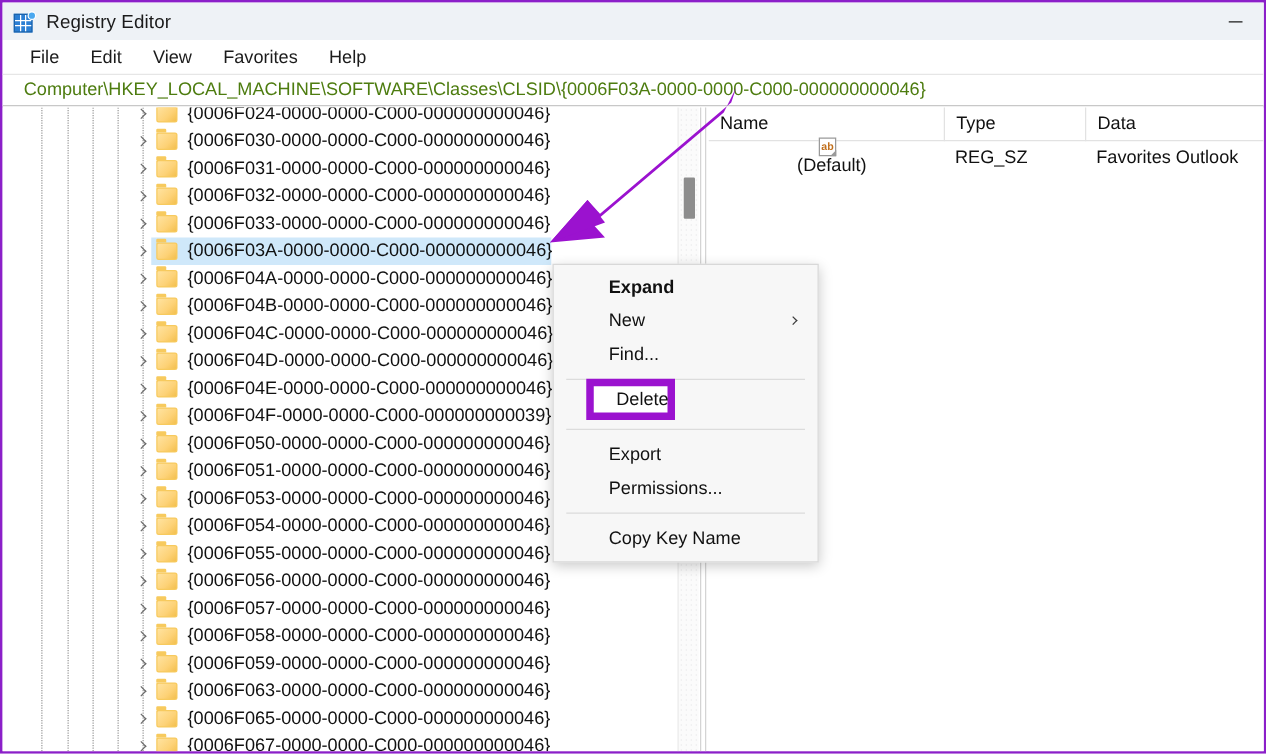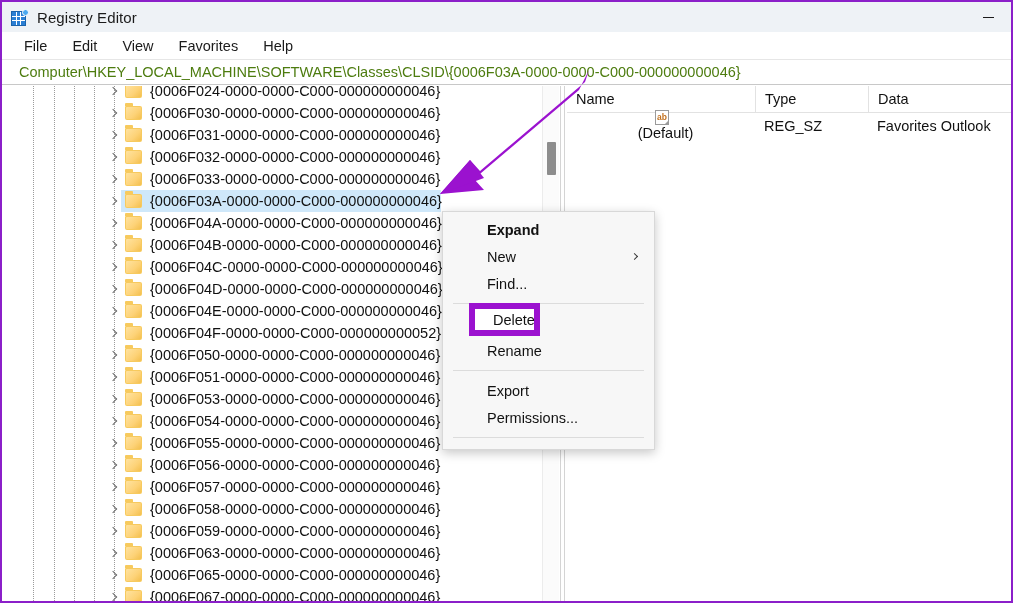--- a/index.html
+++ b/index.html
@@ -364,21 +364,21 @@
           <span class="key-label">{0006F04D-0000-0000-C000-000000000046}</span>
         </div>
         <div class="tree-row">
           <span class="chev"></span>
           <span class="folder"></span>
           <span class="key-label">{0006F04E-0000-0000-C000-000000000046}</span>
         </div>
         <div class="tree-row">
           <span class="chev"></span>
           <span class="folder"></span>
-          <span class="key-label">{0006F04F-0000-0000-C000-000000000052}</span>
+          <span class="key-label">{0006F04F-0000-0000-C000-000000000039}</span>
         </div>
         <div class="tree-row">
           <span class="chev"></span>
           <span class="folder"></span>
           <span class="key-label">{0006F050-0000-0000-C000-000000000046}</span>
         </div>
         <div class="tree-row">
           <span class="chev"></span>
           <span class="folder"></span>
           <span class="key-label">{0006F051-0000-0000-C000-000000000046}</span>
@@ -460,25 +460,25 @@
 
   <div id="ctxmenu">
     <div class="ctx-item bold">Expand</div>
     <div class="ctx-item">
       <span>New</span>
       <span class="submenu-arrow"></span>
     </div>
     <div class="ctx-item">Find...</div>
     <div class="ctx-sep"></div>
     <div class="ctx-item">Delete</div>
-    <div class="ctx-item">Rename</div>
     <div class="ctx-sep"></div>
     <div class="ctx-item">Export</div>
     <div class="ctx-item">Permissions...</div>
     <div class="ctx-sep"></div>
+    <div class="ctx-item">Copy Key Name</div>
 
     <div id="delete-highlight">
       <span class="lbl">Delete</span>
     </div>
   </div>
 
   <svg id="arrow-anno" viewBox="0 0 190 145">
     <path d="M167,10 L163,22 L58,111 L48,100 L18,134 L62,130 L52,119 L157,30 Z" fill="#9b12cf"></path>
     <path d="M18,134 L48,100 L62,118 Z" fill="#9b12cf"></path>
   </svg>

